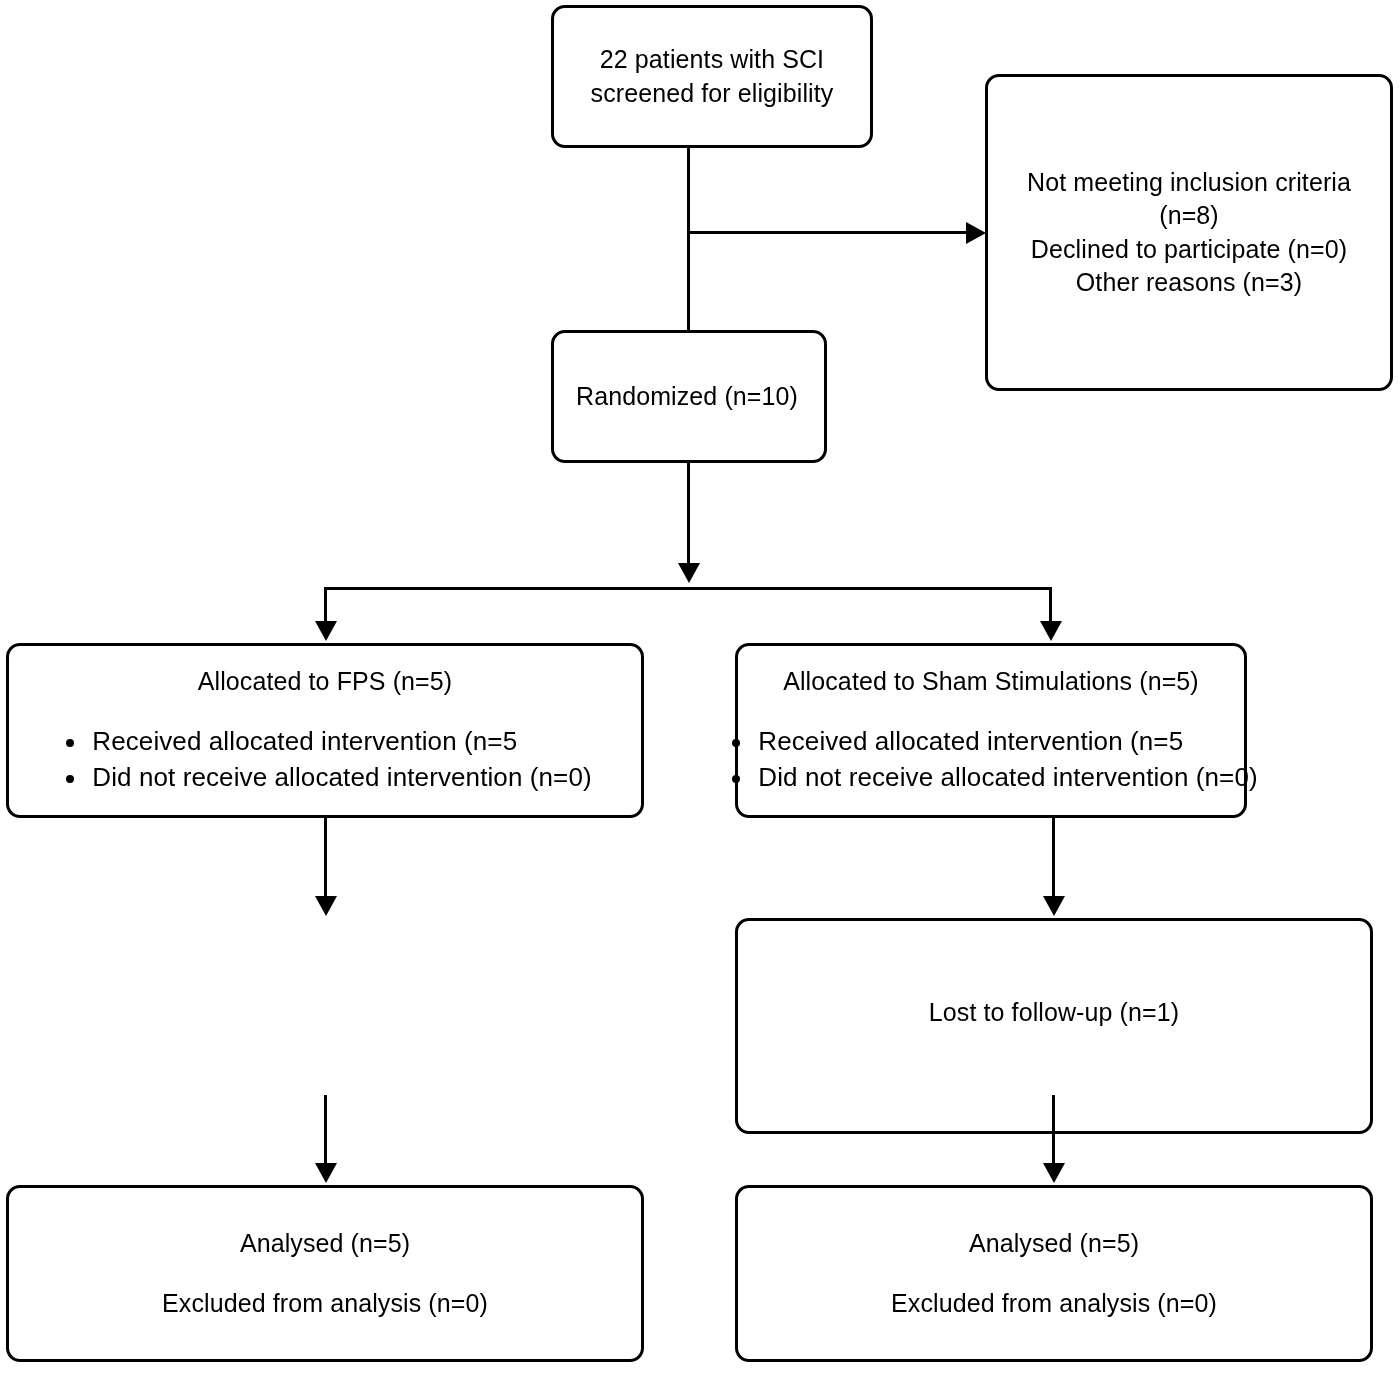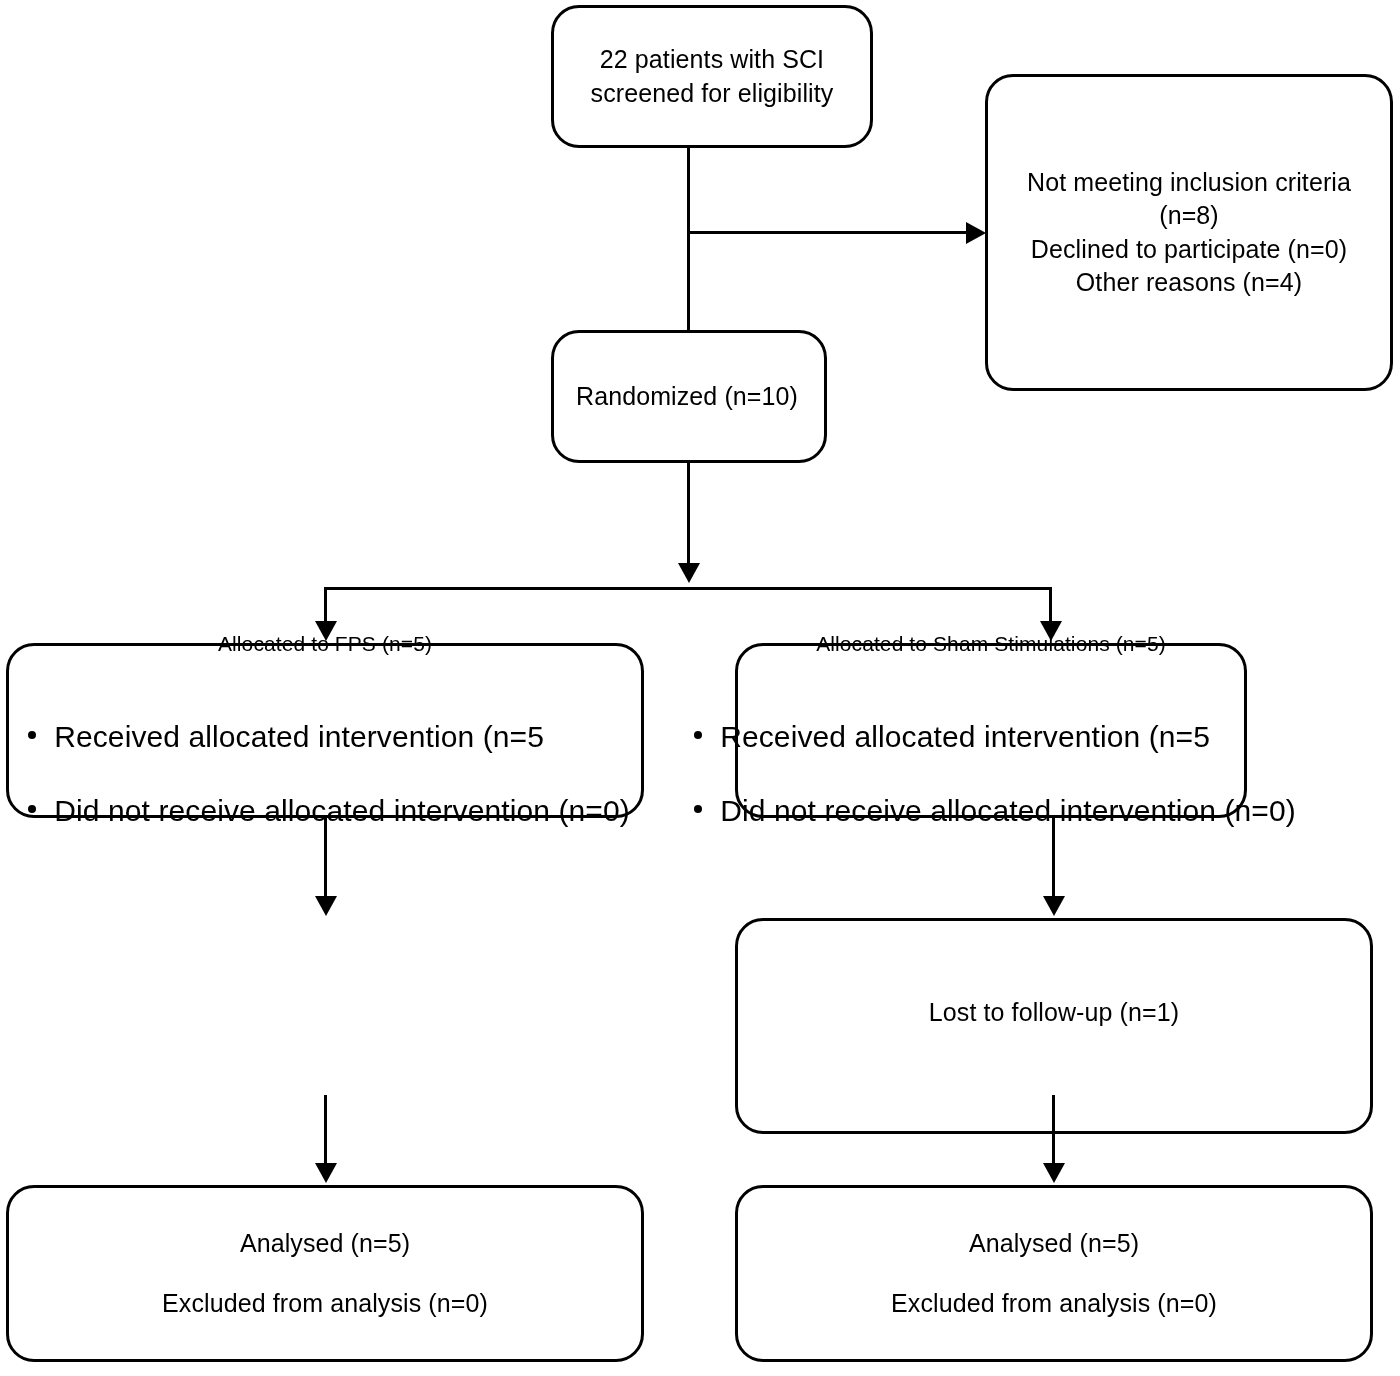--- a/index.html
+++ b/index.html
@@ -13,54 +13,53 @@
     height: 1376px;
     background: #ffffff;
     font-family: "Liberation Sans", sans-serif;
     color: #000000;
     overflow: hidden;
   }
   .node {
     position: absolute;
     box-sizing: border-box;
     border: 3px solid #000000;
-    border-radius: 28px;
+    border-radius: 14px;
     background: #ffffff;
     display: flex;
     flex-direction: column;
     justify-content: center;
     align-items: center;
   }
   .node-text {
     font-size: 25px;
     line-height: 1.34;
     text-align: center;
     white-space: pre-line;
     letter-spacing: 0.1px;
   }
   .node-title {
-    font-size: 21px;
+    font-size: 25px;
     line-height: 1.34;
     text-align: center;
     letter-spacing: 0.1px;
   }
   .bullets {
     list-style: none;
     margin: 0;
     padding: 0;
     text-align: left;
   }
   .bullets li {
     position: relative;
-    font-size: 30px;
+    font-size: 26px;
     line-height: 1.38;
     padding-left: 34px;
     letter-spacing: 0.1px;
     white-space: nowrap;
-    margin-top: 32px;
   }
   .bullets li::before {
     content: "";
     position: absolute;
     left: 8px;
     top: 15px;
     width: 8px;
     height: 8px;
     background: #000000;
     border-radius: 50%;
@@ -130,21 +129,21 @@
 
   <div class="vline" style="left:687px; top:148px; width:3px; height:182px;"></div>
 
   <div class="hline" style="left:690px; top:231px; width:283px; height:3px;"></div>
   <div class="arrow-right" style="left:966px; top:222px;"></div>
 
   <div class="node" id="box-excluded" style="left:985px; top:74px; width:408px; height:317px;">
     <div class="node-text">Not meeting inclusion criteria
 (n=8)
 Declined to participate (n=0)
-Other reasons (n=4)</div>
+Other reasons (n=3)</div>
   </div>
 
   <div class="node" id="box-randomized" style="left:551px; top:330px; width:276px; height:133px;">
     <div class="node-text">Randomized (n=10)</div>
   </div>
 
   <div class="vline" style="left:687px; top:463px; width:3px; height:102px;"></div>
   <div class="arrow-down" style="left:678px; top:563px;"></div>
 
   <div class="hline" style="left:324px; top:587px; width:728px; height:3px;"></div>

